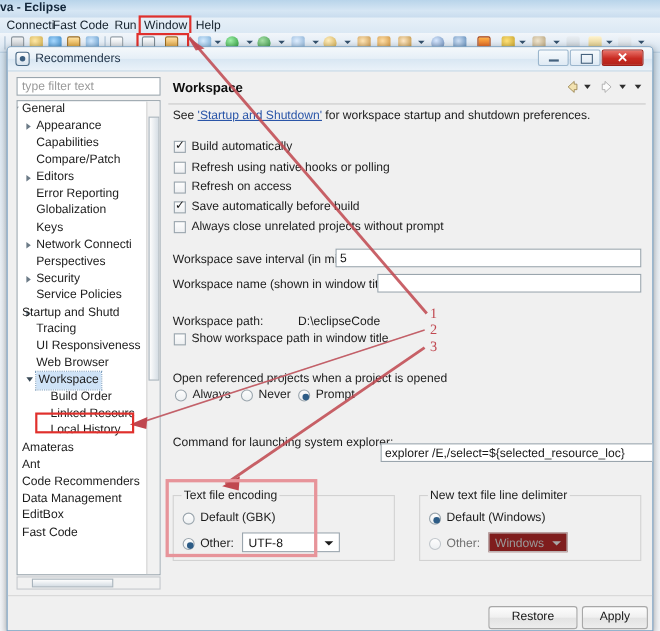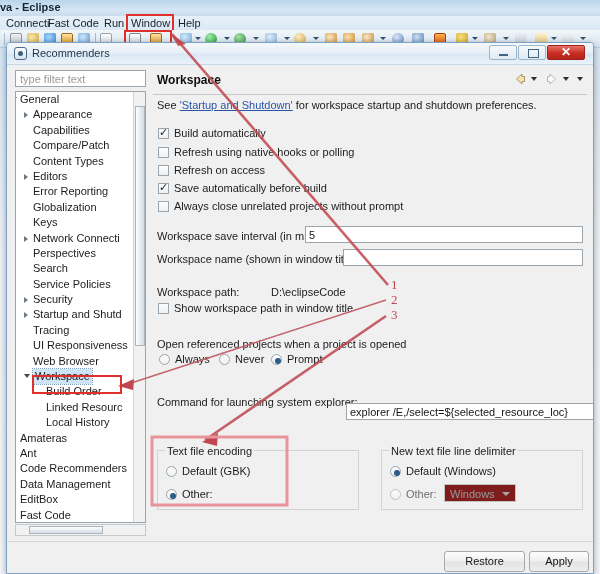--- a/index.html
+++ b/index.html
@@ -376,55 +376,49 @@
           <span class="twisty collapsed" style="left: 8px;"></span>
           <span class="tree-label" style="left: 17px;">Appearance</span>
         </div>
         <div class="tree-row">
           <span class="tree-label" style="left: 17px;">Capabilities</span>
         </div>
         <div class="tree-row">
           <span class="tree-label" style="left: 17px;">Compare/Patch</span>
         </div>
         <div class="tree-row">
-          <span class="tree-label" style="left: 17px;">Content Types</span>
-        </div>
-        <div class="tree-row">
           <span class="twisty collapsed" style="left: 8px;"></span>
           <span class="tree-label" style="left: 17px;">Editors</span>
         </div>
         <div class="tree-row">
           <span class="tree-label" style="left: 17px;">Error Reporting</span>
         </div>
         <div class="tree-row">
           <span class="tree-label" style="left: 17px;">Globalization</span>
         </div>
         <div class="tree-row">
           <span class="tree-label" style="left: 17px;">Keys</span>
         </div>
         <div class="tree-row">
           <span class="twisty collapsed" style="left: 8px;"></span>
           <span class="tree-label" style="left: 17px;">Network Connecti</span>
         </div>
         <div class="tree-row">
           <span class="tree-label" style="left: 17px;">Perspectives</span>
         </div>
         <div class="tree-row">
-          <span class="tree-label" style="left: 17px;">Search</span>
-        </div>
-        <div class="tree-row">
-          <span class="tree-label" style="left: 17px;">Service Policies</span>
-        </div>
-        <div class="tree-row">
           <span class="twisty collapsed" style="left: 8px;"></span>
           <span class="tree-label" style="left: 17px;">Security</span>
         </div>
         <div class="tree-row">
+          <span class="tree-label" style="left: 17px;">Service Policies</span>
+        </div>
+        <div class="tree-row">
           <span class="twisty collapsed" style="left: 8px;"></span>
-          <span class="tree-label" style="left: 17px;">Startup and Shutd</span>
+          <span class="tree-label" style="left: 4px;">Startup and Shutd</span>
         </div>
         <div class="tree-row">
           <span class="tree-label" style="left: 17px;">Tracing</span>
         </div>
         <div class="tree-row">
           <span class="tree-label" style="left: 17px;">UI Responsiveness</span>
         </div>
         <div class="tree-row">
           <span class="tree-label" style="left: 17px;">Web Browser</span>
         </div>
@@ -529,20 +523,24 @@
 
     <span class="ctext" style="left:4px; top:301px;">Command for launching system explorer:</span>
     <div class="tfield" style="left:193px; top:308px; width:261px;">explorer /E,/select=${selected_resource_loc}</div>
 
     <div class="grp-box" style="left:4px; top:355px; width:202px; height:60px;"></div>
     <span class="grp-label" style="left:12px; top:350px;">Text file encoding</span>
     <div class="rbtn" style="left:13px; top:371px;"></div>
     <span class="ctext" style="left:29px; top:370px;">Default (GBK)</span>
     <div class="rbtn sel" style="left:13px; top:394px;"></div>
     <span class="ctext" style="left:29px; top:393px;">Other:</span>
+    <div class="combo" style="left:67px; top:389px; width:89px;">
+      <span>UTF-8</span>
+      <span class="cb-caret"></span>
+    </div>
 
     <div class="grp-box" style="left:228px; top:355px; width:202px; height:60px;"></div>
     <span class="grp-label" style="left:236px; top:350px;">New text file line delimiter</span>
     <div class="rbtn sel" style="left:237px; top:371px;"></div>
     <span class="ctext" style="left:253px; top:370px;">Default (Windows)</span>
     <div class="rbtn dim" style="left:237px; top:394px;"></div>
     <span class="ctext" style="left:253px; top:393px; color:#6f6f6f;">Other:</span>
     <div class="combo dim" style="left:291px; top:389px; width:72px;">
       <span>Windows</span>
       <span class="cb-caret"></span>

